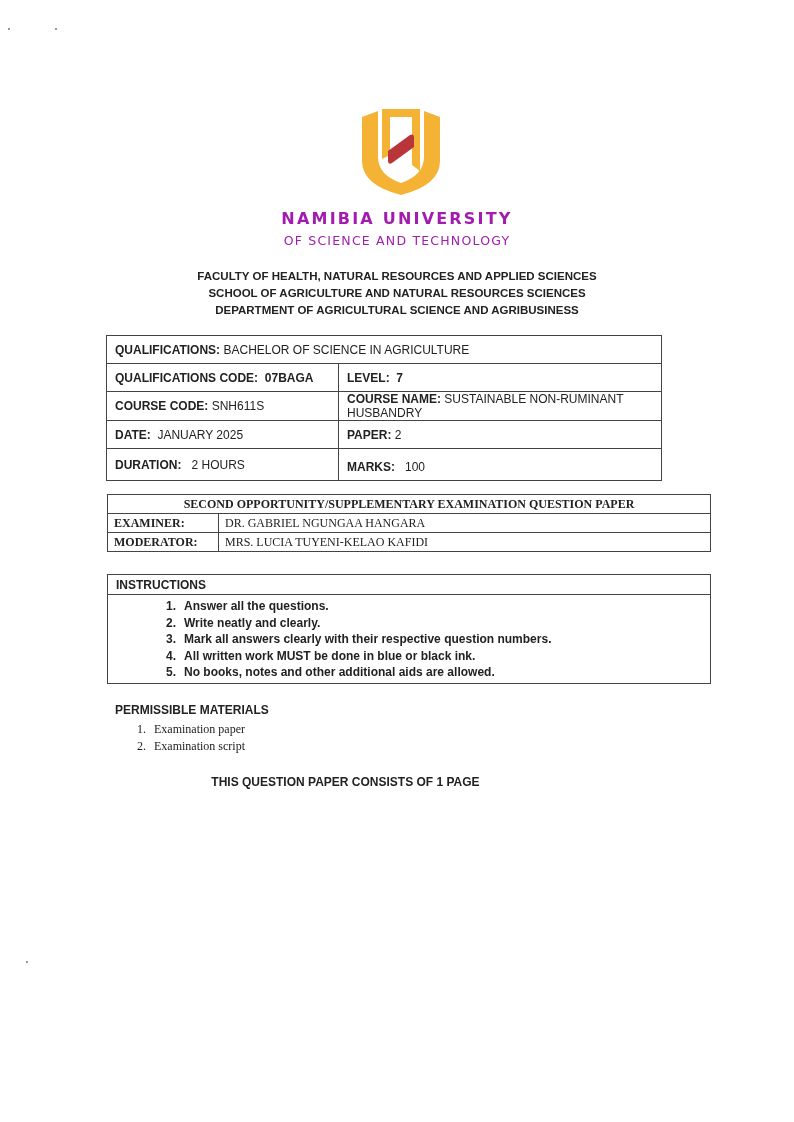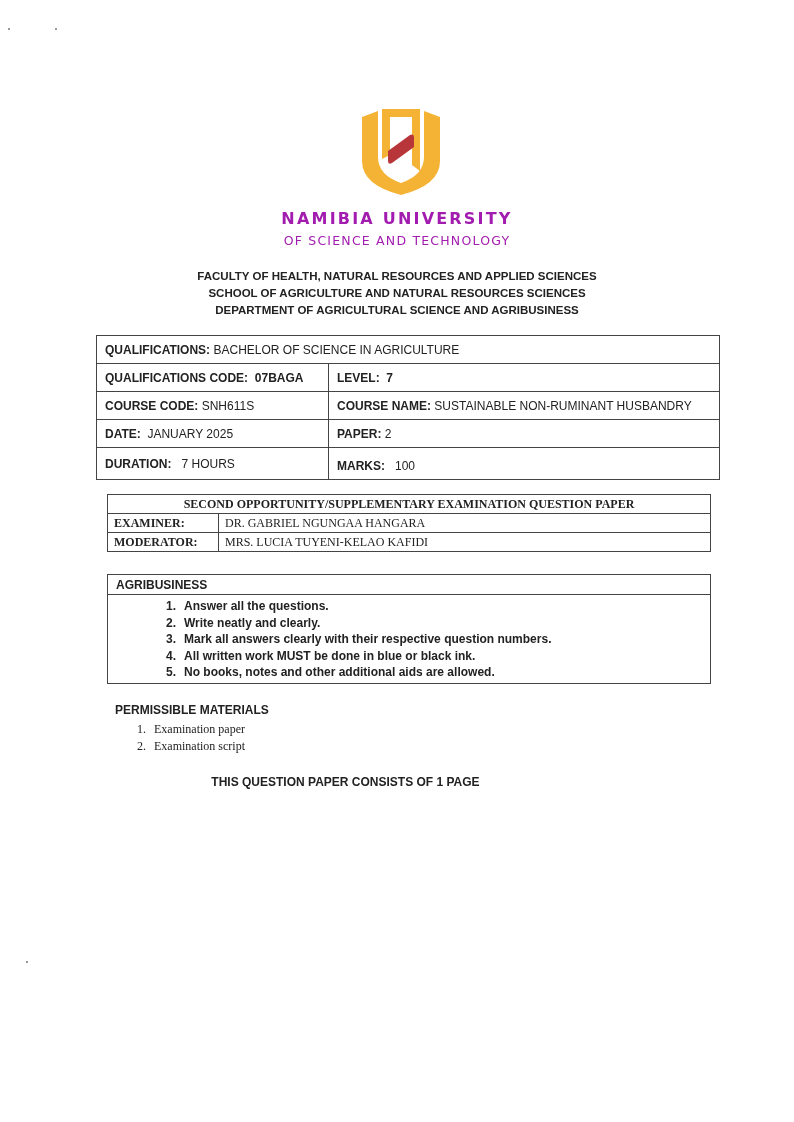--- a/index.html
+++ b/index.html
@@ -9,21 +9,21 @@
   .logo { position: absolute; left: 358px; top: 105px; width: 86px; height: 92px; }
   .uni-name { position: absolute; left: 0; width: 794px; text-align: center; color: #a21caf; font-family: "DejaVu Sans", sans-serif; }
   .uni-line1 { top: 209px; font-size: 16px; font-weight: bold; letter-spacing: 2.2px; }
   .uni-line2 { top: 233px; font-size: 12.5px; letter-spacing: 1.2px; }
 
   .faculty { position: absolute; left: 0; top: 268px; width: 794px; text-align: center; font-size: 11.5px; font-weight: bold; line-height: 17px; color: #222; }
 
   table { border-collapse: collapse; position: absolute; font-size: 12px; color: #222; }
   td { border: 1.5px solid #444; padding: 0 8px; vertical-align: middle; }
 
-  .t1 { left: 96px; top: 335px; width: 624px; }
+  .t1 { left: 106px; top: 335px; width: 556px; }
   .t1 td { height: 27px; }
   .t1 .c1 { width: 215px; }
 
   .t2 { left: 107px; top: 494px; width: 604px; font-family: Liberation Serif, serif; }
   .t2 td { height: 18px; padding: 0 6px; }
   .t2 .hdr { text-align: center; font-weight: bold; }
   .t2 .lab { width: 98px; font-weight: bold; }
 
   .t3 { left: 107px; top: 574px; width: 604px; }
   .t3 .ihdr { height: 19px; font-weight: bold; }
@@ -99,21 +99,21 @@
         <span>JANUARY 2025</span>
       </td>
       <td>
         <span class="b">PAPER:</span>
         <span>2</span>
       </td>
     </tr>
     <tr>
       <td class="c1">
         <span class="b">DURATION:</span>&nbsp;&nbsp;
-        <span>7 HOURS</span>
+        <span>2 HOURS</span>
       </td>
       <td style="padding-top:4px;">
         <span class="b">MARKS:</span>&nbsp;&nbsp;
         <span>100</span>
       </td>
     </tr>
   </tbody>
     </table>
 
   <table class="t2">
@@ -128,21 +128,21 @@
     <tr>
       <td class="lab">MODERATOR:</td>
       <td>MRS. LUCIA TUYENI-KELAO KAFIDI</td>
     </tr>
   </tbody>
     </table>
 
   <table class="t3">
     <tbody>
         <tr>
-      <td class="ihdr">AGRIBUSINESS</td>
+      <td class="ihdr">INSTRUCTIONS</td>
     </tr>
     <tr>
       <td class="ibody">
         <ul class="ilist">
           <li><span class="num">1.</span><span>Answer all the questions.</span></li>
           <li><span class="num">2.</span><span>Write neatly and clearly.</span></li>
           <li><span class="num">3.</span><span>Mark all answers clearly with their respective question numbers.</span></li>
           <li><span class="num">4.</span><span>All written work MUST be done in blue or black ink.</span></li>
           <li><span class="num">5.</span><span>No books, notes and other additional aids are allowed.</span></li>
         </ul>

